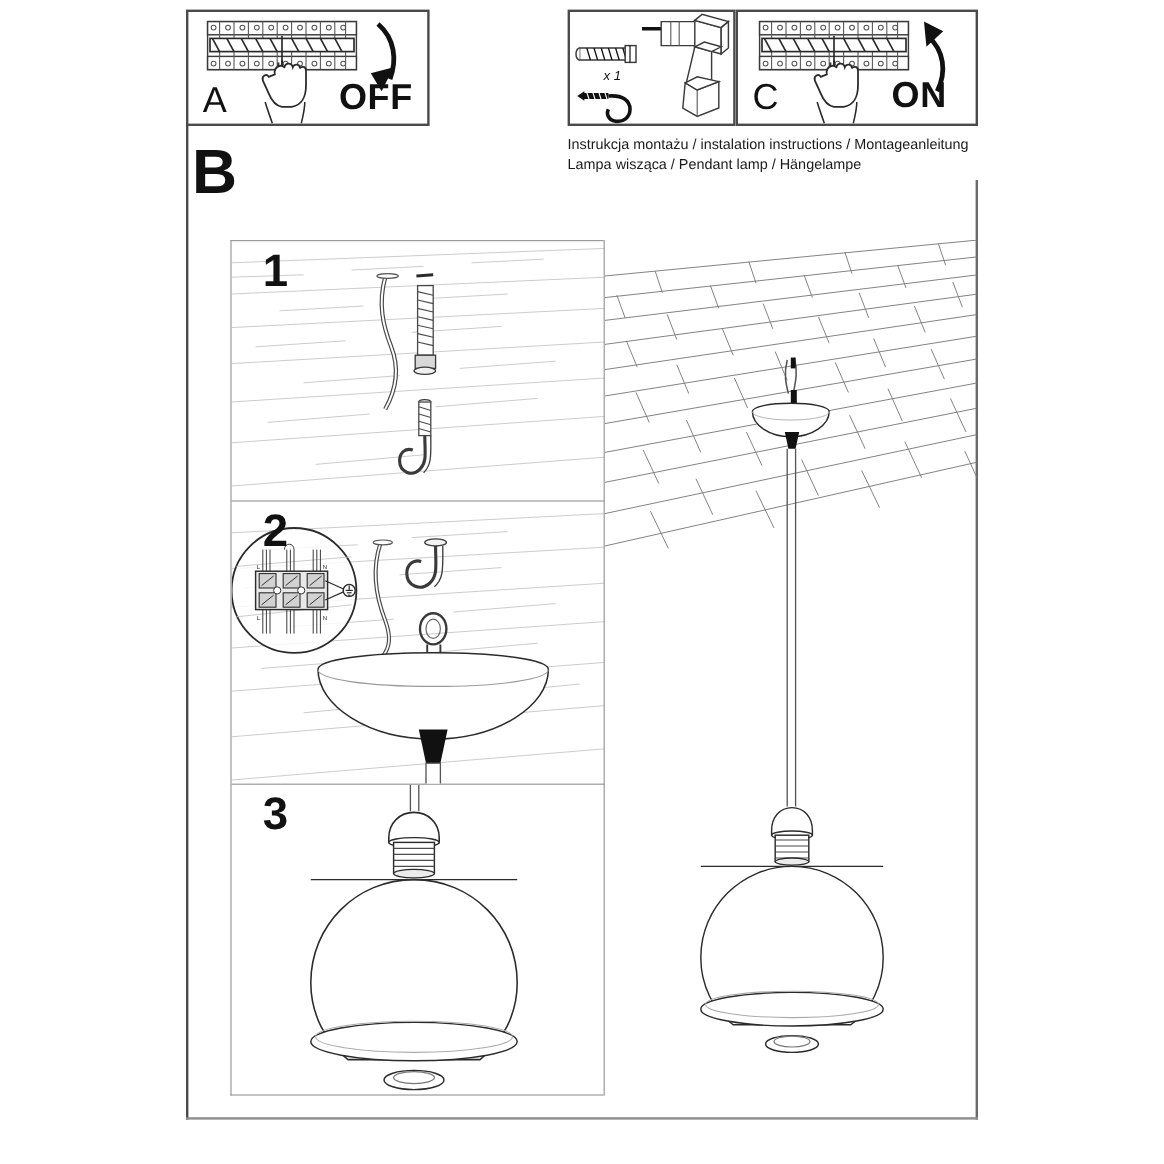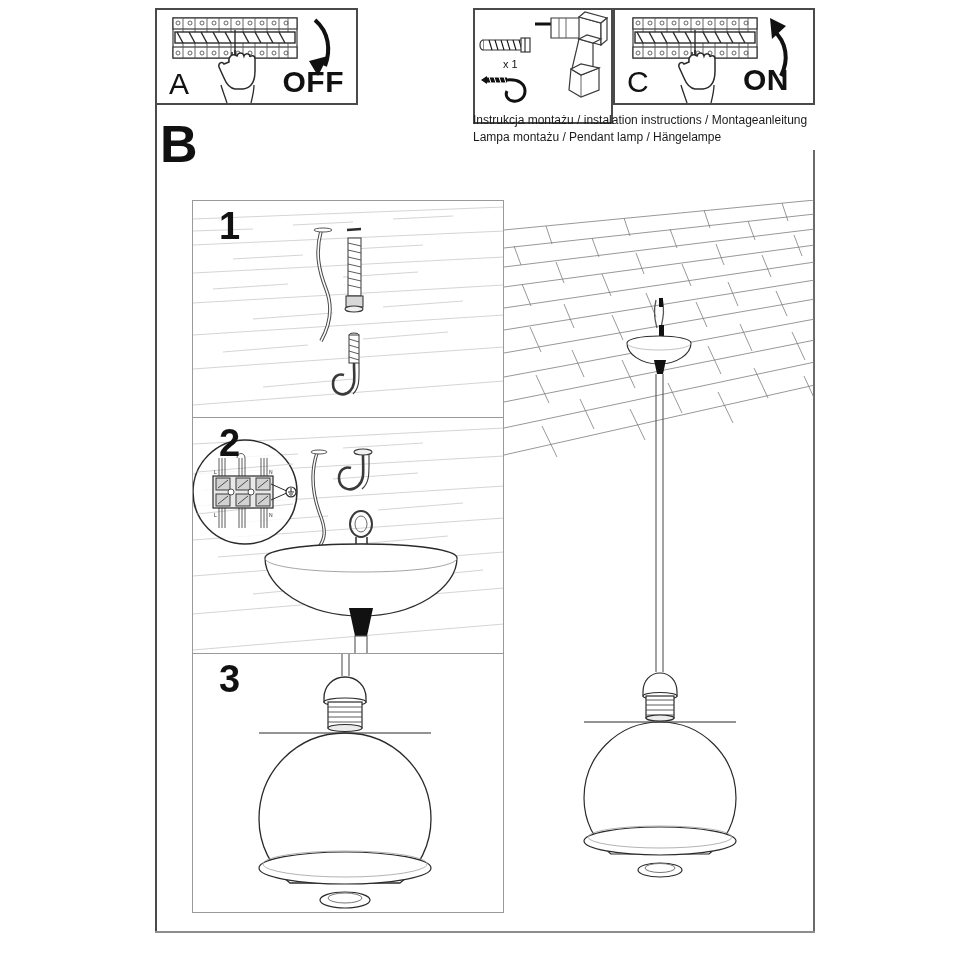--- a/index.html
+++ b/index.html
@@ -2,21 +2,21 @@
 <html><head>
 <meta charset="utf-8">
 <style>
   html,body{margin:0;padding:0;}
   body{width:970px;height:970px;background:#fff;font-family:"Liberation Sans",sans-serif;color:#1a1a1a;overflow:hidden;}
   #root{position:relative;width:970px;height:970px;}
 
   
   .panel{position:absolute;border:2px solid #4a4a4a;background:#fff;box-sizing:border-box;}
   .panel-a{left:155px;top:8px;width:203px;height:97px;}
-  .panel-tools{left:473px;top:8px;width:140px;height:116px;}
+  .panel-tools{left:473px;top:8px;width:140px;height:97px;font-style:italic;}
   .panel-c{left:613px;top:8px;width:202px;height:97px;}
 
   .step-letter{position:absolute;font-size:30px;font-weight:400;line-height:1;color:#111;font-family:"Liberation Sans",sans-serif;}
   .letter-a{left:12px;bottom:4px;}
   .letter-c{left:12px;bottom:6px;}
   .onoff{position:absolute;font-size:30px;font-weight:700;letter-spacing:.5px;color:#111;}
   .off-lbl{right:12px;bottom:4px;}
   .on-lbl{right:24px;bottom:6px;}
 
   .letter-b{position:absolute;left:160px;top:118px;font-size:52px;font-weight:700;line-height:1;color:#111;}
@@ -235,21 +235,21 @@
         <path d="M166 66 c8 -16 6 -34 -8 -46" fill="none" stroke="#111" stroke-width="4"></path>
         <path d="M155 8 l2 21 l14 -13 z" fill="#111"></path>
       </g>
     </svg>
     <div class="step-letter letter-c">C</div>
     <div class="onoff on-lbl">ON</div>
   </div>
 
   <div class="caption">
     <div>Instrukcja montażu / instalation instructions / Montageanleitung</div>
-    <div>Lampa montażu / Pendant lamp / Hängelampe</div>
+    <div>Lampa wisząca / Pendant lamp / Hängelampe</div>
   </div>
 
   <div class="letter-b">B</div>
   <div class="frame-left"></div>
   <div class="frame-right"></div>
   <div class="frame-bottom"></div>
 
   <div class="steps-col">
 
     <div class="step-cell cell-1">

